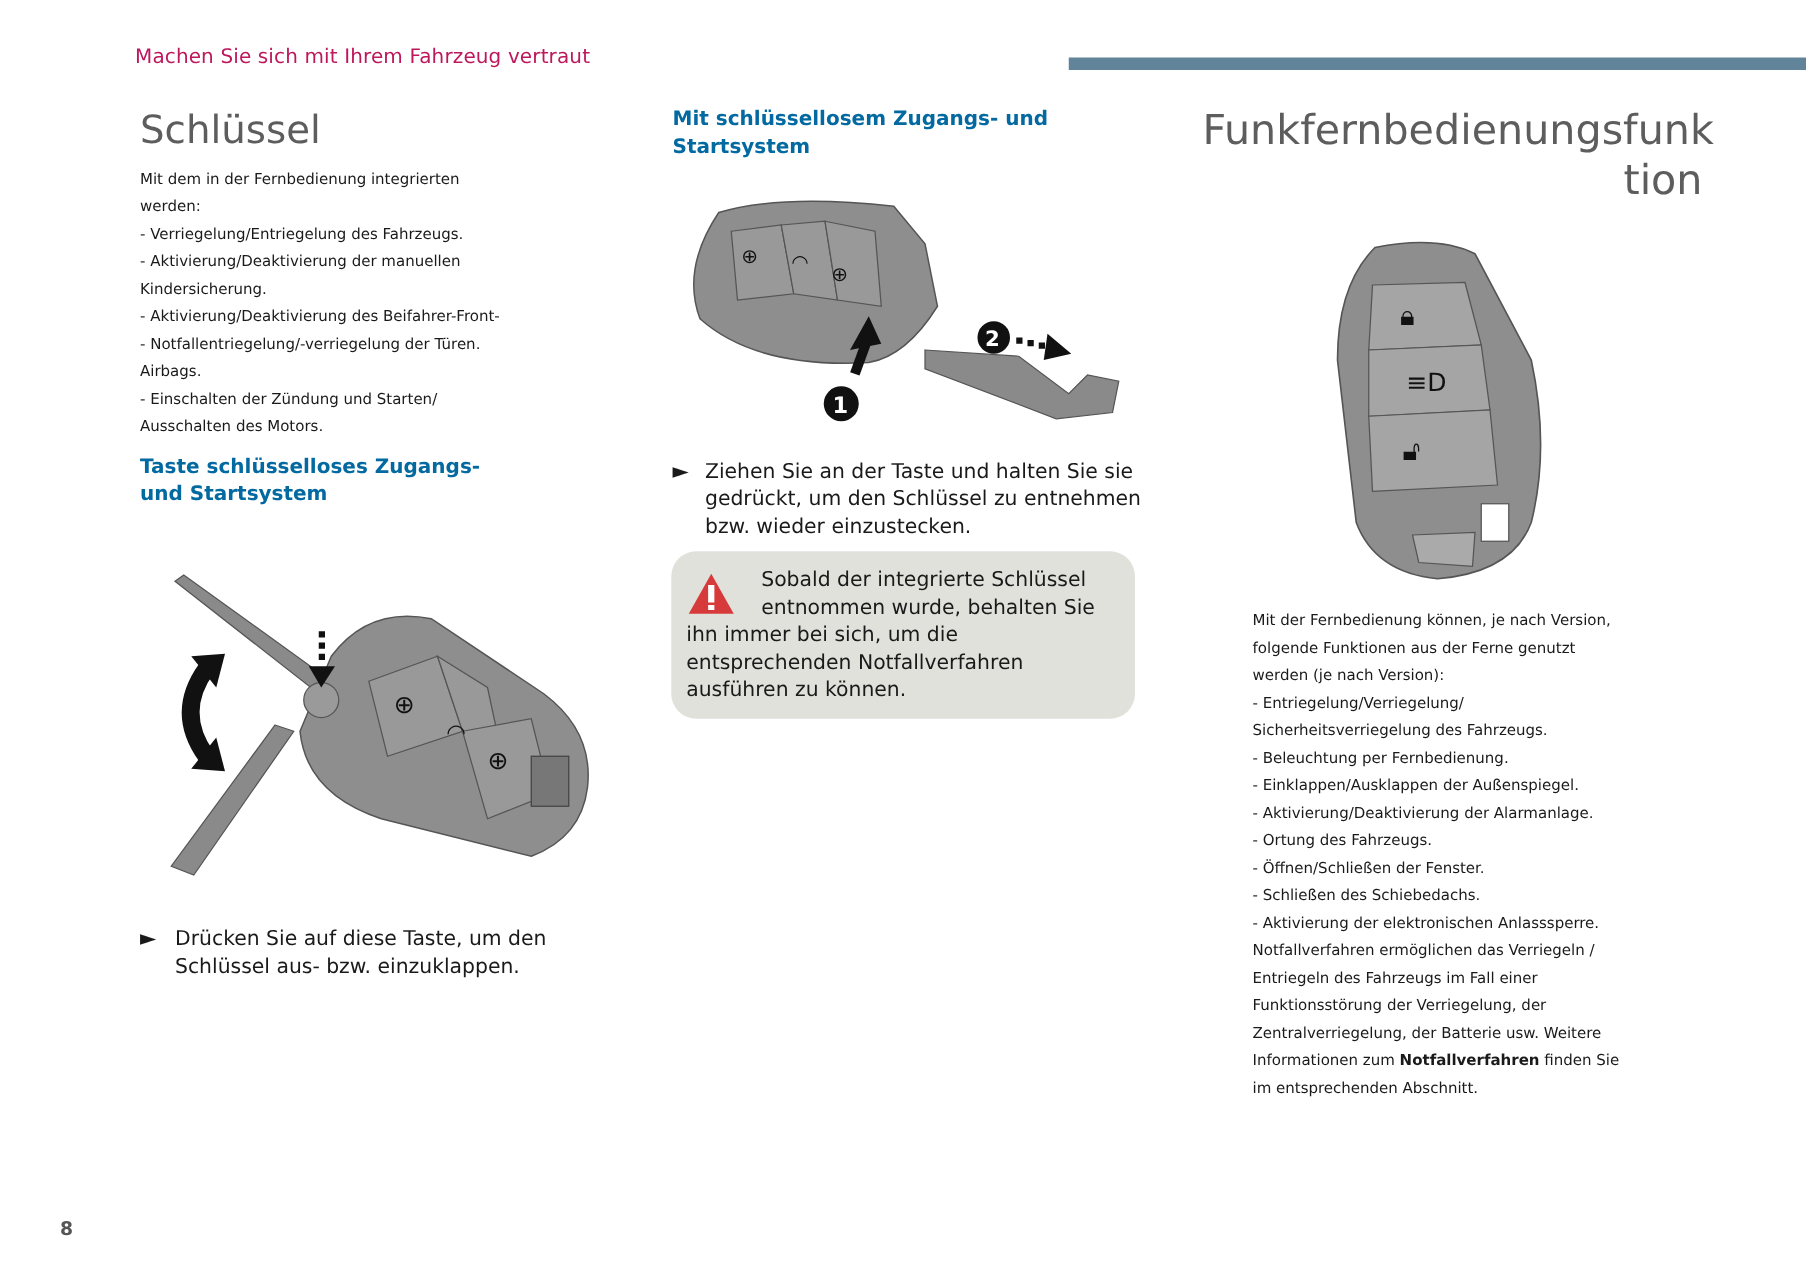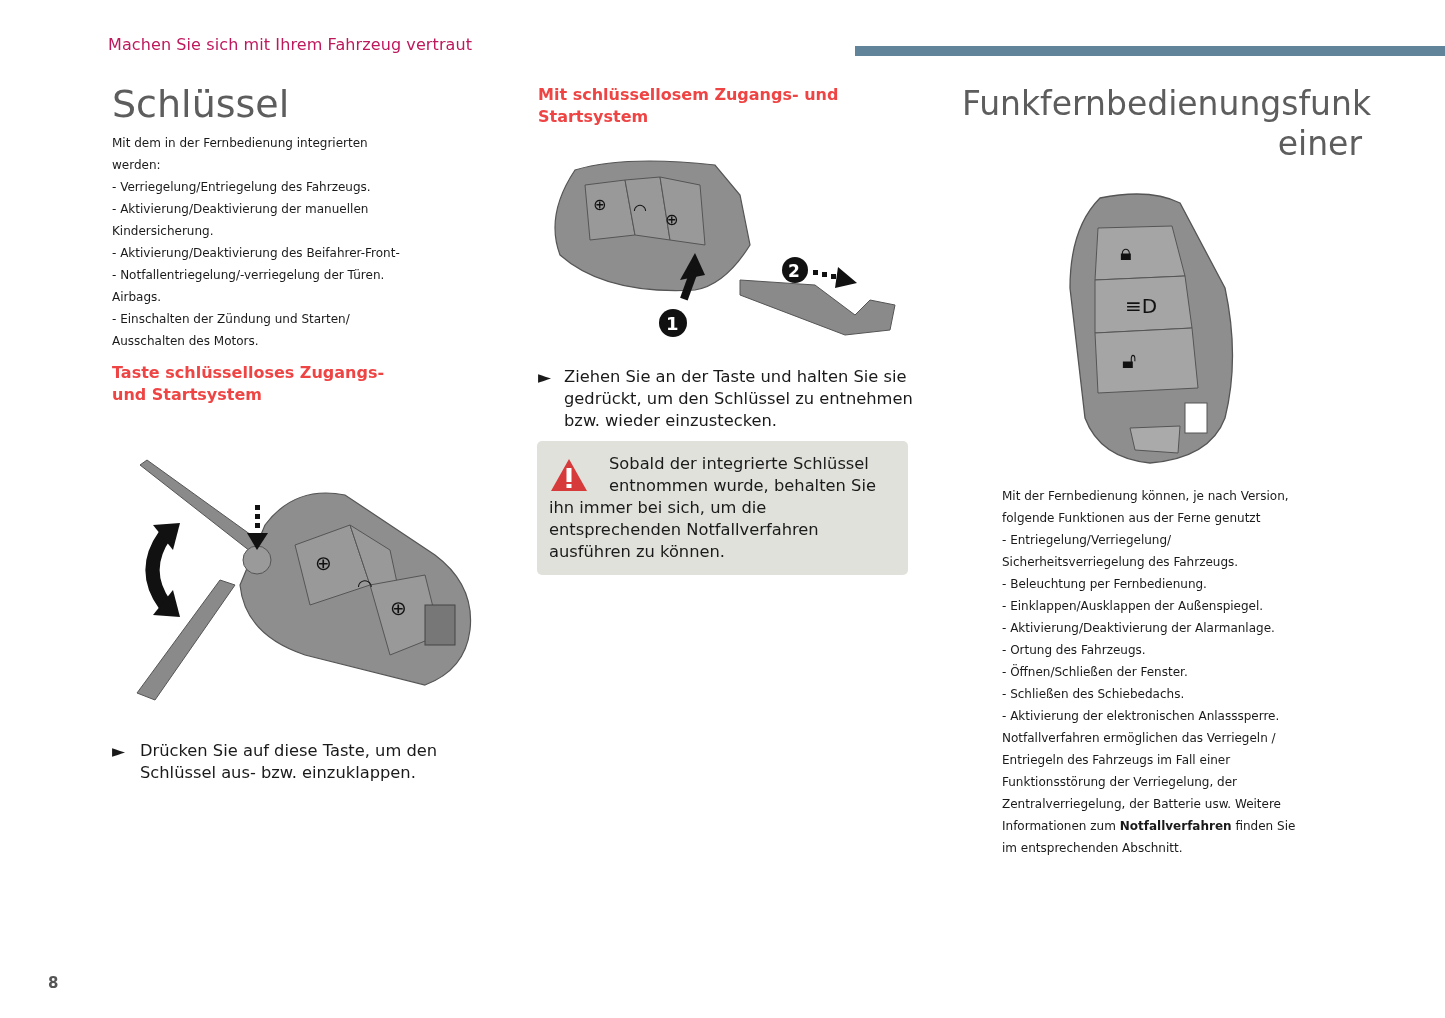--- a/index.html
+++ b/index.html
@@ -14,31 +14,31 @@
   .header-bar {
     position: absolute; left: 855px; top: 46px; width: 590px; height: 10px;
     background: #62849a;
   }
   .col { position: absolute; }
   .col-left { left: 112px; top: 84px; width: 400px; }
   .col-mid { left: 538px; top: 84px; width: 400px; }
   .col-right { left: 962px; top: 84px; width: 400px; }
 
   .section-title {
-    font-size: 38px; color: #5d5d5d; font-weight: normal; margin: 0; line-height: 40px;
+    font-size: 31px; color: #5d5d5d; font-weight: normal; margin: 0; line-height: 40px;
   }
   .body-text { font-size: 12px; line-height: 22px; color: #1a1a1a; }
   .body-text p { margin: 0; }
-  .subheading { font-weight: bold; font-size: 16px; line-height: 22px; margin: 0; color: #ef4444; }
+  .subheading { font-weight: bold; font-size: 16px; line-height: 22px; margin: 0; color: #0369a1; }
 
   .step { display: flex; font-size: 16.3px; line-height: 22px; }
   .step .arrow { width: 28px; flex: 0 0 28px; font-size: 17px; }
 
   .warning-box {
-    background: #e1e1dc; border-radius: 5px; padding: 12px 12px 12px 12px;
+    background: #e1e1dc; border-radius: 20px; padding: 12px 12px 12px 12px;
     font-size: 16.3px; line-height: 22px; position: relative;
   }
   .warning-icon { float: left; width: 40px; height: 40px; margin: 2px 20px 0 0; }
 
   .illustration { position: absolute; }
   .page-number {
     position: absolute; left: 48px; top: 974px; font-size: 15px; font-weight: bold; color: #555;
   }
   b { font-weight: bold; }
 </style>
@@ -144,39 +144,40 @@
       <rect x="17.5" y="13" width="5" height="14" fill="#fff"></rect>
       <rect x="17.5" y="29" width="5" height="4" fill="#fff"></rect>
     </svg>
     <span>Sobald der integrierte Schlüssel entnommen wurde, behalten Sie ihn immer bei sich, um die entsprechenden Notfallverfahren ausführen zu können.</span>
   </div>
 </div>
 
 <div class="col col-right">
   <h1 class="section-title" style="font-size:33px;text-align:right;">
     <span>Funkfernbedienungsfunk</span><br>
-    <span>einer</span>
+    <span>tion</span>
   </h1>
 </div>
 
 <svg class="illustration" style="left:1060px; top:188px;" width="185" height="280" viewBox="0 0 185 280">
   <path d="M40,10 Q90,0 120,15 L165,100 Q180,170 165,230 Q150,270 90,275 Q40,270 25,230 L10,100 Q10,40 40,10 Z" fill="#8e8e8e" stroke="#555" stroke-width="1.3"></path>
   <path d="M38,40 L112,38 L125,88 L35,92 Z" fill="#a5a5a5" stroke="#555"></path>
   <path d="M35,92 L125,88 L132,140 L35,145 Z" fill="#a5a5a5" stroke="#555"></path>
   <path d="M35,145 L132,140 L138,200 L38,205 Z" fill="#a5a5a5" stroke="#555"></path>
   <text x="60" y="72" font-size="22" fill="#111" font-family="DejaVu Sans, sans-serif">🔒︎</text>
   <text x="65" y="125" font-size="20" fill="#111" font-family="DejaVu Sans, sans-serif">≡D</text>
   <text x="62" y="180" font-size="22" fill="#111" font-family="DejaVu Sans, sans-serif">🔓︎</text>
   <path d="M70,240 L120,238 L118,265 L75,262 Z" fill="#aaa" stroke="#555"></path>
   <rect x="125" y="215" width="22" height="30" fill="#fff" stroke="#555"></rect>
 </svg>
 
 <div class="col body-text" style="left:962px; top:485px; width:420px;margin-left:40px;">
   <p>Mit der Fernbedienung können, je nach Version,</p>
   <p>folgende Funktionen aus der Ferne genutzt</p>
+  <p>werden (je nach Version):</p>
   <p>- Entriegelung/Verriegelung/</p>
   <p>Sicherheitsverriegelung des Fahrzeugs.</p>
   <p>- Beleuchtung per Fernbedienung.</p>
   <p>- Einklappen/Ausklappen der Außenspiegel.</p>
   <p>- Aktivierung/Deaktivierung der Alarmanlage.</p>
   <p>- Ortung des Fahrzeugs.</p>
   <p>- Öffnen/Schließen der Fenster.</p>
   <p>- Schließen des Schiebedachs.</p>
   <p>- Aktivierung der elektronischen Anlasssperre.</p>
   <p>Notfallverfahren ermöglichen das Verriegeln /</p>

